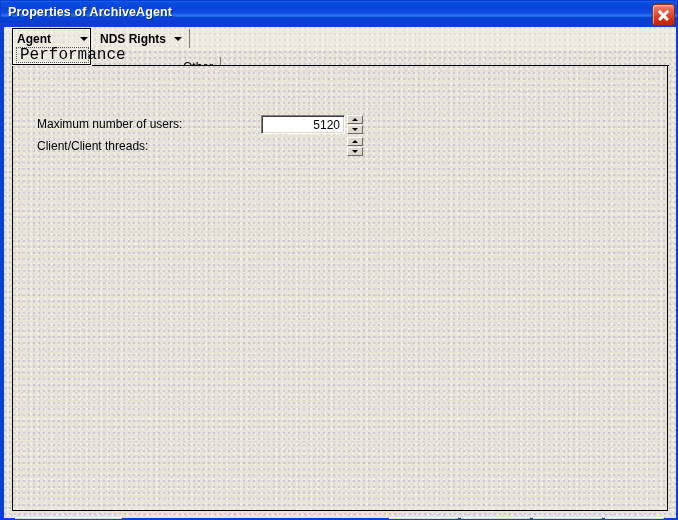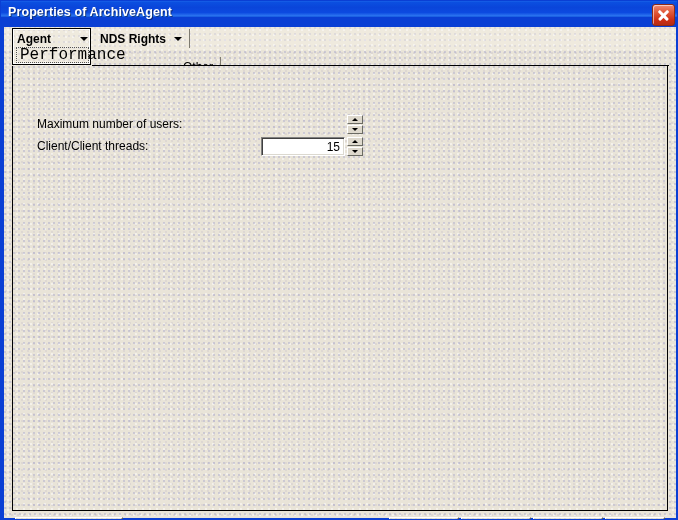--- a/index.html
+++ b/index.html
@@ -351,35 +351,35 @@
 
 
     </div>
 
     <div id="content-pane">
       <div id="pane-toprule"></div>
 
       <div class="form-row" id="row-maxusers">
         <span class="field-label">Maximum number of users:</span>
         <div class="spin-wrap">
+          <input class="spin-input" type="text" value="5120" style="">
           <div class="spin-buttons">
             <div class="spin-btn spin-up">
               <span class="arrow"></span>
             </div>
             <div class="spin-btn spin-down">
               <span class="arrow"></span>
             </div>
           </div>
         </div>
       </div>
 
       <div class="form-row" id="row-threads">
         <span class="field-label">Client/Client threads:</span>
         <div class="spin-wrap">
-          <input class="spin-input" type="text" value="15" style="">
           <div class="spin-buttons">
             <div class="spin-btn spin-up">
               <span class="arrow"></span>
             </div>
             <div class="spin-btn spin-down">
               <span class="arrow"></span>
             </div>
           </div>
         </div>
       </div>

